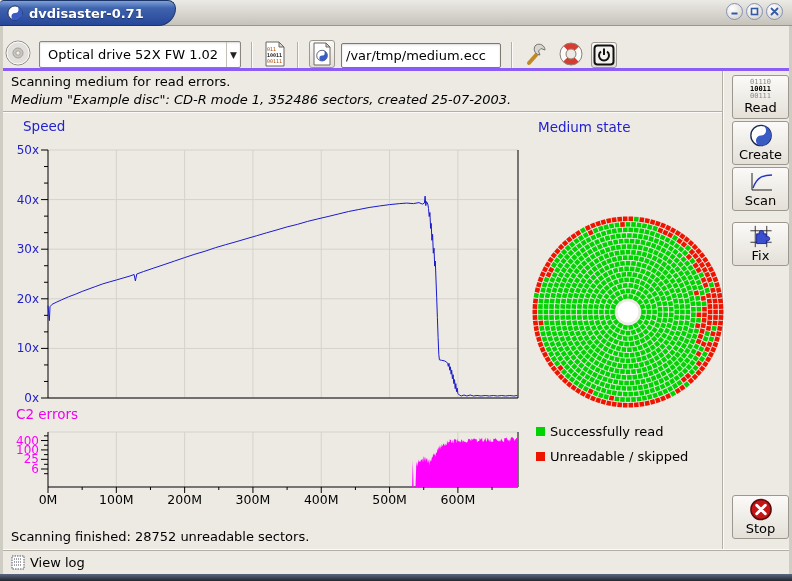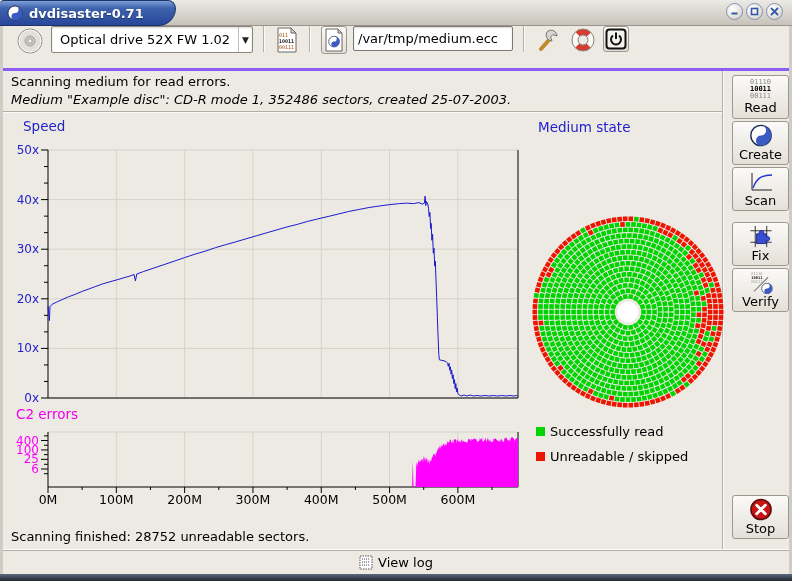--- a/index.html
+++ b/index.html
@@ -13,21 +13,21 @@
   .title-text { color:#fff; font-weight:bold; font-size:13px; text-shadow:0 1px 1px #1c3468; }
   .win-btns { position:absolute; right:9px; top:3px; display:flex; gap:3px; }
   .wb { width:17px; height:17px; border-radius:50%; border:1px solid #8391b4; background:radial-gradient(circle at 35% 30%,#ffffff 0%,#e8e5df 55%,#cbc7bf 100%); display:flex; align-items:center; justify-content:center; cursor:default; }
 
   
   .menubar { height:22px; flex:0 0 22px; display:flex; align-items:center; background:#edeae4; border-bottom:1px solid #dcd8d0; padding:0 6px; }
   .menu-item { padding:2px 8px; }
   .menu-help { margin-left:auto; }
 
   
-  .toolbar { height:42px; flex:0 0 42px; display:flex; align-items:flex-start; gap:6px; padding:0 12px; background:#edeae4; }
+  .toolbar { height:42px; flex:0 0 42px; display:flex; align-items:flex-end; gap:6px; padding:0 0; background:#edeae4; }
   .tsep { width:2px; height:26px; border-left:1px solid #b3afa7; border-right:1px solid #fbfaf7; margin:0 4px; }
   .combo { width:202px; height:27px; background:#fff; border:1px solid #8a867e; border-radius:2px; display:flex; align-items:center; box-shadow:inset 0 1px 2px rgba(0,0,0,.15); }
   .combo-text { flex:1; padding:0 8px; white-space:nowrap; }
   .combo-arrow { width:20px; height:100%; display:flex; align-items:center; justify-content:center; border-left:1px solid #c4c0b8; font-size:9px; color:#222; }
   .entry { width:160px; height:25px; border:1px solid #7d7971; border-radius:2px; background:#fff; font-family:inherit; font-size:13px; padding:0 4px; box-shadow:inset 0 1px 2px rgba(0,0,0,.15); }
   .flat-btn { background:transparent; border:none; display:flex; align-items:center; justify-content:center; padding:1px; }
   .icon-raised { background:linear-gradient(#fbfaf8,#e2ded6); border:1px solid #9c9890; border-radius:3px; padding:1px; display:flex; align-items:center; justify-content:center; }
 
   
   .main { flex:1 1 auto; display:flex; border-top:3px solid #8b5cf6; border-bottom:1px solid #fbfaf7; min-height:0; }
@@ -42,21 +42,21 @@
   .vsep { flex:0 0 2px; border-left:1px solid #b3afa7; border-right:1px solid #fbfaf7; }
   .sidebar { flex:0 0 62px; display:flex; flex-direction:column; align-items:flex-start; padding:4px 0 0 8px; }
   .side-btn { width:57px; height:44px; display:flex; flex-direction:column; align-items:center; justify-content:center; background:linear-gradient(#fbfaf8,#e4e0d8); border:1px solid #9c9890; border-radius:3px; font-family:inherit; font-size:13px; margin-bottom:2px; padding:2px 0; }
   .side-gap { height:9px; }
   .side-spacer { flex:1; }
   .stop-btn { margin-bottom:10px; }
   .bin-icon { font-family:"DejaVu Sans Mono","Liberation Mono",monospace; font-size:7px; line-height:7px; text-align:center; color:#8a8a8a; }
   .bin-icon b { color:#000; }
 
   
-  .footer { flex:0 0 24px; display:flex; align-items:center; justify-content:center; padding:0 8px; border-top:1px solid #b3afa7; background:#edeae4; }
+  .footer { flex:0 0 24px; display:flex; align-items:center; justify-content:flex-start; padding:0 8px; border-top:1px solid #b3afa7; background:#edeae4; }
   .viewlog { display:flex; align-items:center; gap:5px; background:transparent; border:none; font-family:inherit; font-size:13px; }
   .bottom-strip { flex:0 0 7px; margin:0 -3px; background:linear-gradient(#5a6880,#23262e); }
 </style>
 </head>
 <body>
 
 <svg width="0" height="0" style="position:absolute">
   <defs>
     <symbol id="yy" viewBox="0 0 24 24">
       <circle cx="12" cy="12" r="10.6" fill="#fff" stroke="#1c2a52" stroke-width="1.4"></circle>
@@ -1219,32 +1219,20 @@
         <span>Scan</span>
       </button>
       <div class="side-gap"></div>
       <button class="side-btn">
         <svg width="26" height="26" viewBox="0 0 26 26">
           <path d="M6.5 1 V25 M19.5 1 V25 M1 6.5 H25 M1 19.5 H25" stroke="#222" stroke-width="1"></path>
           <path d="M8 10 h3.2 a2.6 2.6 0 1 1 4.6 0 H19 v3.2 a2.6 2.6 0 1 1 0 4.6 V21 H8 z" fill="#3a4fd0" stroke="#16208a"></path>
         </svg>
         <span>Fix</span>
       </button>
-      <button class="side-btn">
-        <svg width="26" height="26" viewBox="0 0 26 26">
-          <text x="2" y="5" font-size="4.2" font-family="DejaVu Sans Mono, monospace" fill="#999">01110</text>
-          <text x="2" y="9.5" font-size="4.2" font-family="DejaVu Sans Mono, monospace" fill="#222" font-weight="bold">10011</text>
-          <text x="2" y="14" font-size="4.2" font-family="DejaVu Sans Mono, monospace" fill="#999">00111</text>
-          <line x1="5" y1="23" x2="21" y2="7" stroke="#8a8680" stroke-width="1.4"></line>
-          <g transform="translate(13,13) scale(0.52)">
-              <use href="#yy"></use>
-            </g>
-        </svg>
-        <span>Verify</span>
-      </button>
       <div class="side-spacer"></div>
       <button class="side-btn stop-btn">
         <svg width="24" height="24" viewBox="0 0 24 24">
           <circle cx="12" cy="12" r="10.5" fill="#c81414" stroke="#5a0a0a" stroke-width="1.6"></circle>
           <path d="M7.5 7.5 L16.5 16.5 M16.5 7.5 L7.5 16.5" stroke="#fff" stroke-width="3" stroke-linecap="round"></path>
         </svg>
         <span>Stop</span>
       </button>
     </div>
   </div>

